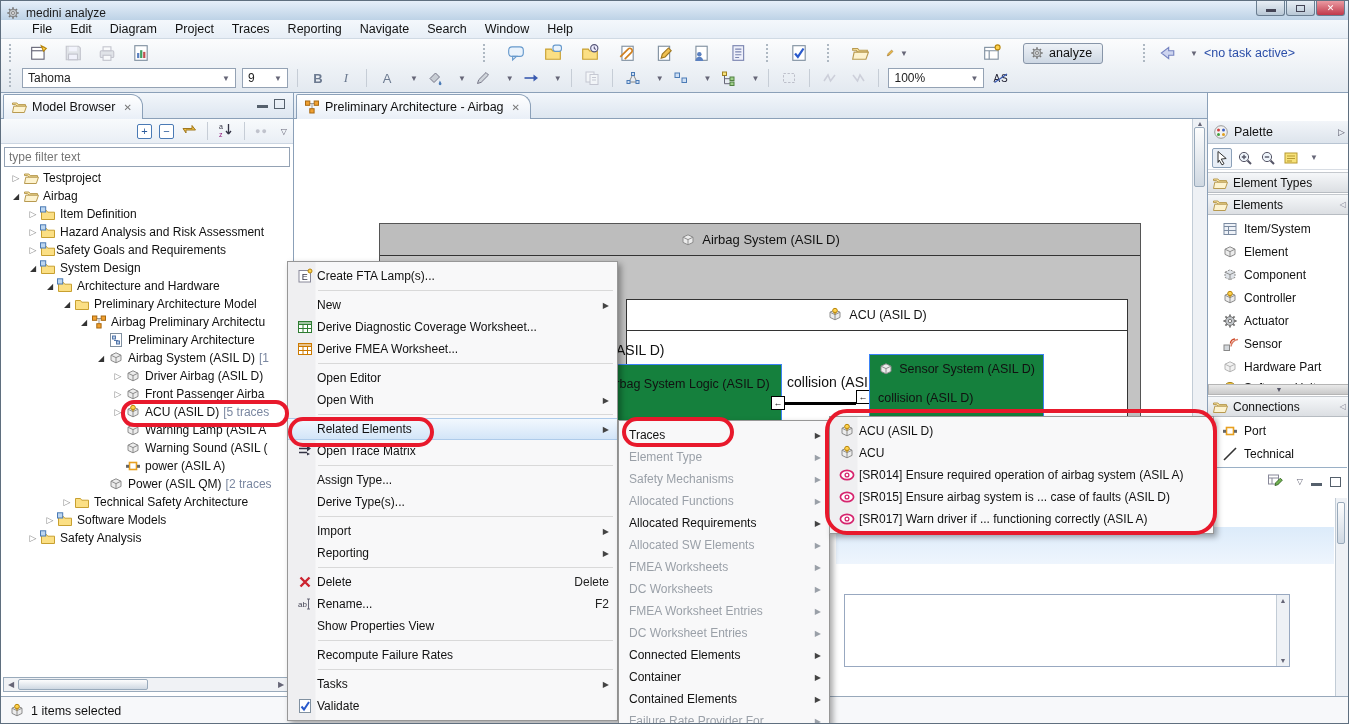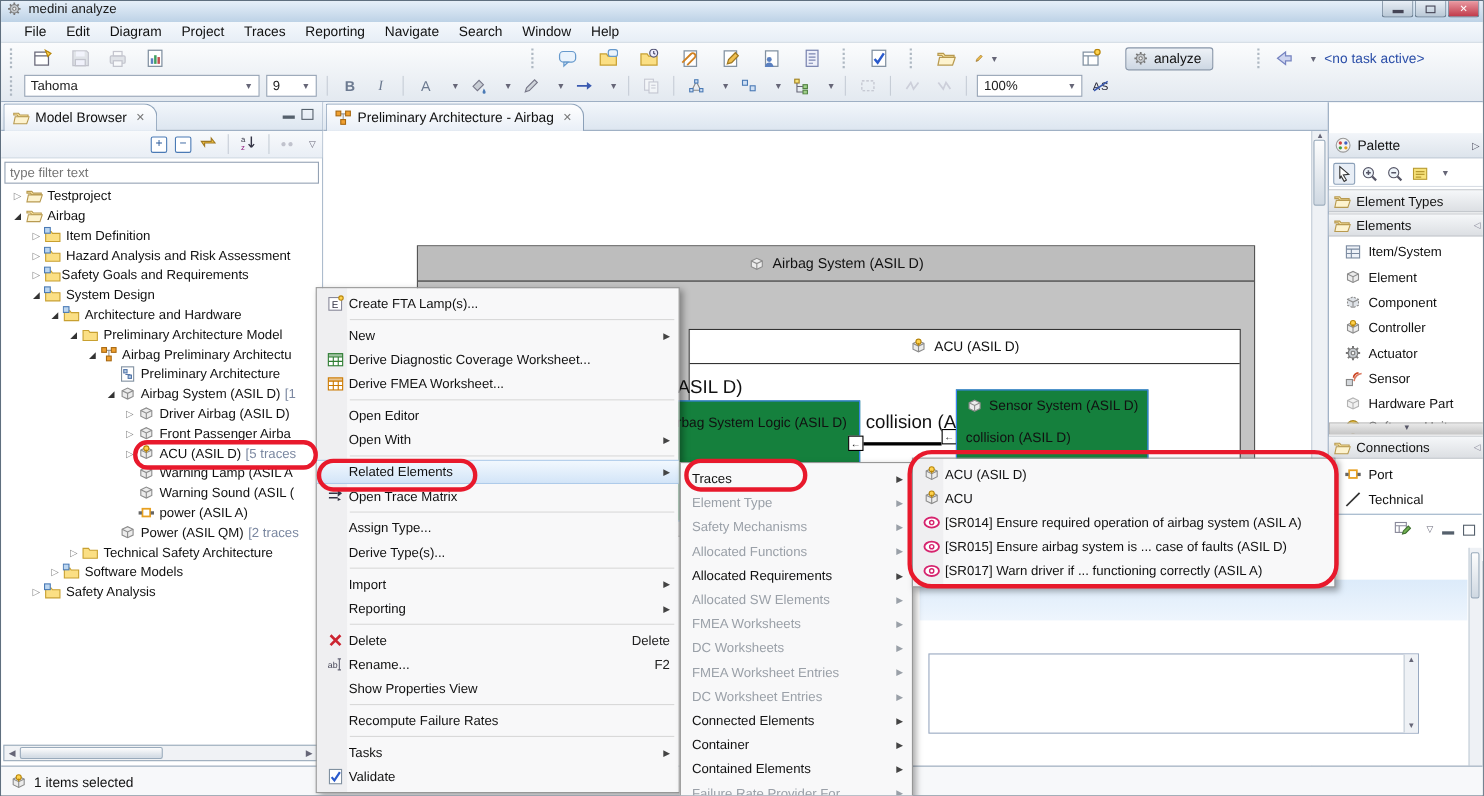--- a/index.html
+++ b/index.html
@@ -1,27 +1,27 @@
 <!DOCTYPE html>
 <html><head>
 <meta charset="utf-8">
 <style>
 *{margin:0;padding:0;box-sizing:border-box}
 body{background:#555;font-family:"Liberation Sans","DejaVu Sans",sans-serif}
 #win{position:relative;width:1349px;height:724px;background:#eef2f6;overflow:hidden;font-size:12px;color:#111;border:1px solid #5f6f7f}
 .abs{position:absolute}.i14{width:14px;height:14px}.i16{width:16px;height:16px;flex:none}.i18{width:18px;height:18px}
 
-#titlebar{left:0;top:0;width:100%;height:19px;background:linear-gradient(#e6eff9,#bdd2e6);display:flex;align-items:flex-start;gap:6px;padding-left:5px}
+#titlebar{left:0;top:0;width:100%;height:19px;background:linear-gradient(#e6eff9,#bdd2e6);display:flex;align-items:flex-end;gap:6px;padding-left:5px}
 #titlebar .ttl{font-size:12px;color:#1a1a1a}
 #winbtns{position:absolute;right:3px;top:0;display:flex}
 .wbtn{width:29px;height:15px;border:1px solid #6a7d90;border-top:none;background:linear-gradient(#e8eef5,#b9c8d6);display:flex;align-items:center;justify-content:center;font-size:9px;color:#334;border-radius:0 0 3px 3px;margin-left:1px}
 .wbtn.close{background:linear-gradient(#ea9aa2,#c0394a);color:#fff;font-weight:bold}
 .wbtn .minbar{width:10px;height:3px;background:#445;margin-top:5px}
 .wbtn .maxbox{width:9px;height:7px;border:1.5px solid #445}
-#menubar{left:0;top:19px;width:100%;height:19px;background:linear-gradient(#f4f8fc,#e7eef6);display:flex;align-items:center;padding-left:12px;border-bottom:1px solid #d0dae4}
+#menubar{left:0;top:19px;width:100%;height:19px;background:linear-gradient(#f4f8fc,#e7eef6);display:flex;align-items:center;padding-left:22px;border-bottom:1px solid #d0dae4}
 #menubar .m{padding:2px 9px;font-size:12.5px}
 #toolbar{left:0;top:38px;width:100%;height:54px;background:linear-gradient(#fbfcfd,#e3e9f0);border-bottom:1px solid #8ba0b8}
 .trow1{position:absolute;top:3px;height:22px;display:flex;align-items:center;gap:12px}
 .trow2{position:absolute;top:28px;height:22px;display:flex;align-items:center;gap:6px}
 .grip{width:5px;height:18px;border-left:2px dotted #aeb8c2;margin:0 2px}
 .tsep{width:1px;height:18px;background:#c6cdd6;margin:0 3px}
 .combo{height:20px;border:1px solid #94a2b4;background:#fff;display:flex;align-items:center;padding:0 5px;font-size:12px;color:#222}
 .combo .cv{flex:1}
 .dd{color:#667;font-size:8px;margin-left:6px}
 .tbtn{display:flex;align-items:center;justify-content:center;width:22px;height:22px}
@@ -54,21 +54,21 @@
 
 #editor{left:293px;top:92px;width:913px;height:603px}
 #canvas{position:absolute;left:0;top:26px;width:898px;height:577px;background:#fff;overflow:hidden}
 #vscroll{position:absolute;left:898px;top:26px;width:15px;height:577px;background:#eef1f5;border-left:1px solid #c2ccd6}
 #vscroll .sthumb{position:absolute;left:1px;top:8px;width:11px;height:60px}
 .sysbox{position:absolute;left:85px;top:104px;width:762px;height:265px;background:#c3c3c3;border:1px solid #555}
 .syshdr{height:32px;border-bottom:1px solid #333;background:#bdbdbd;display:flex;align-items:center;justify-content:center;gap:6px;font-size:13px}
 .acubox{position:absolute;left:332px;top:180px;width:502px;height:188px;background:#fff;border:1px solid #333}
 .acuhdr{height:31px;border-bottom:1px solid #333;display:flex;align-items:center;justify-content:center;gap:6px;font-size:12.5px}
 .ybox{position:absolute;background:#15803d;border:1px solid #3b82f6}
-.dlabel{position:absolute;font-size:17px;white-space:nowrap}
+.dlabel{position:absolute;font-size:14px;white-space:nowrap}
 .portsq{position:absolute;width:14px;height:14px;background:#fff;border:1.5px solid #000;font-size:9px;display:flex;align-items:center;justify-content:center;line-height:1}
 .connline{position:absolute;height:3px;background:#000}
 
 #palette{left:1206px;top:92px;width:143px;height:417px;border-left:1px solid #8ba0b8;background:#fff}
 .paldrawer{position:absolute;width:100%;height:21px;background:linear-gradient(#f5f7f9,#dcdfe3);border-top:1px solid #c5c9ce;border-bottom:1px solid #b7bcc2;display:flex;align-items:center;gap:5px;padding:0 4px;font-size:12px}
 #palhdr{position:absolute;left:0;top:28px;width:100%;height:23px;background:linear-gradient(#f2f5f9,#dde4ec);border-bottom:1px solid #b8c4d2;display:flex;align-items:center;gap:5px;padding:0 5px;font-size:12.5px}
 #paltools{position:absolute;left:0;top:53px;width:100%;height:24px;display:flex;align-items:center;gap:3px;padding:0 4px;border-bottom:1px solid #d8dde4}
 .ptool{width:20px;height:20px;display:flex;align-items:center;justify-content:center}
 .ptool.sel{border:1px solid #8ba0b8;background:#e8eef6;border-radius:2px}
 .palitem{position:absolute;width:100%;height:22px;display:flex;align-items:center;gap:6px;padding-left:14px;font-size:12px}

